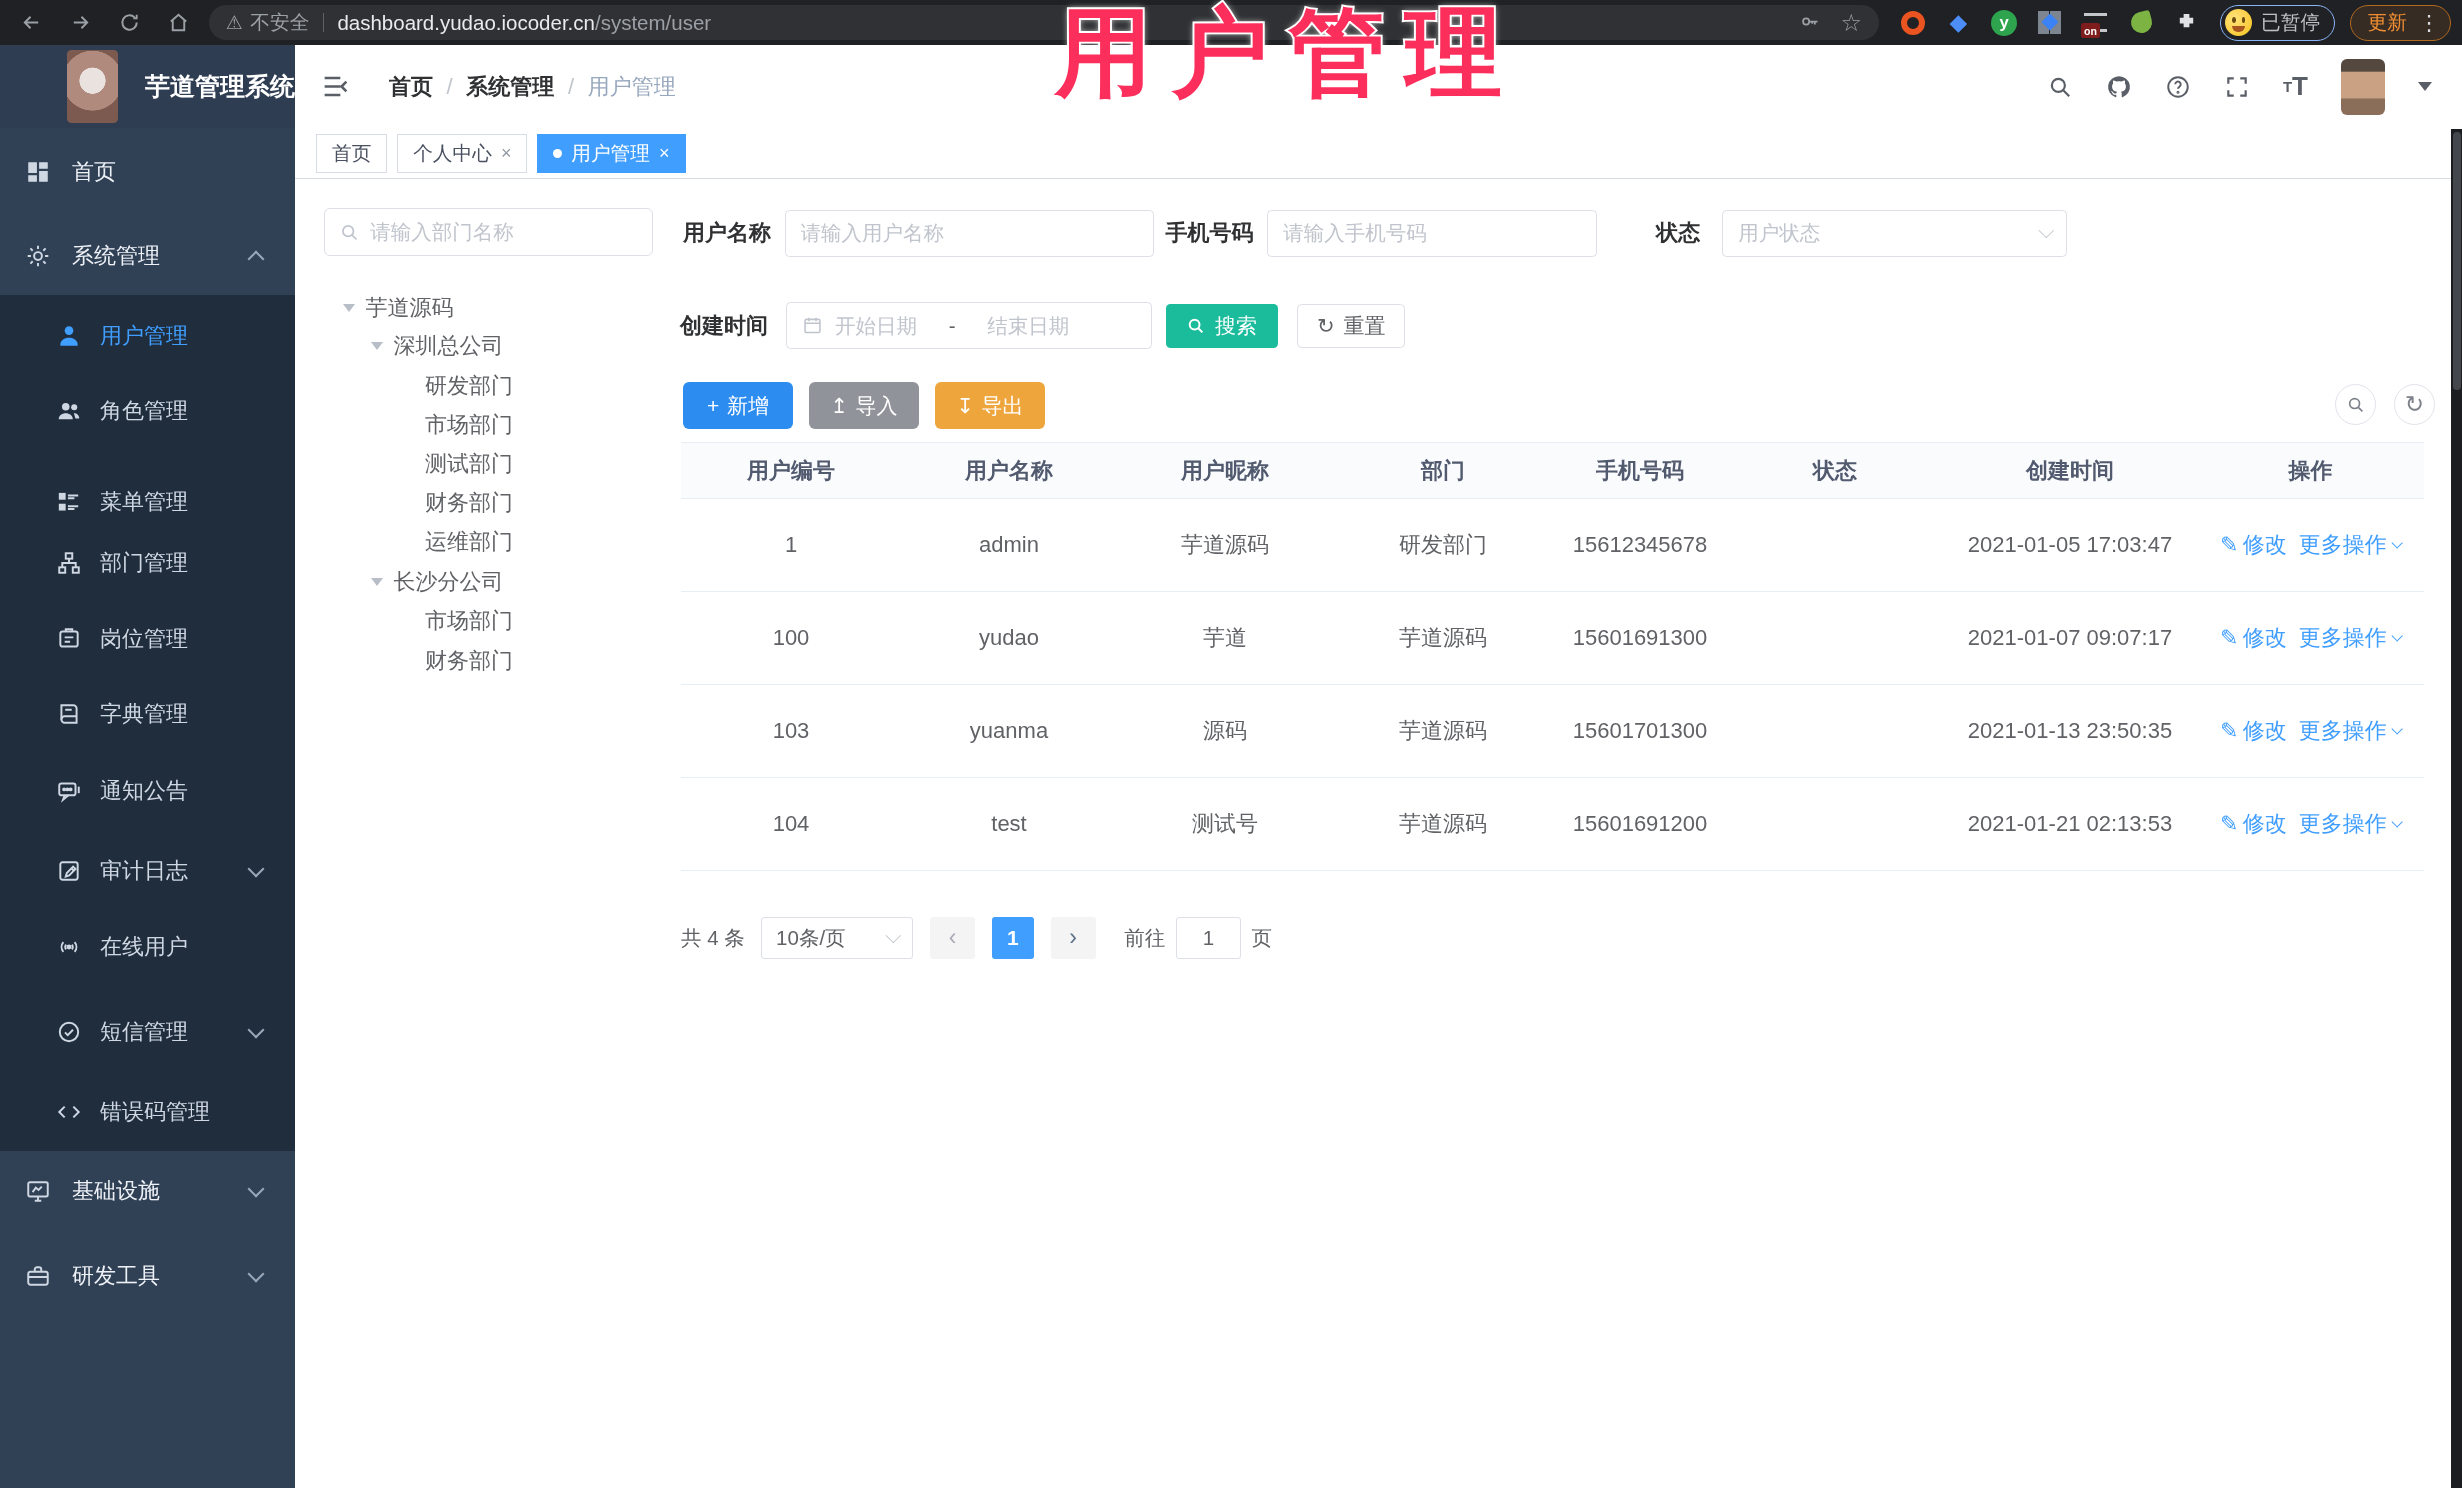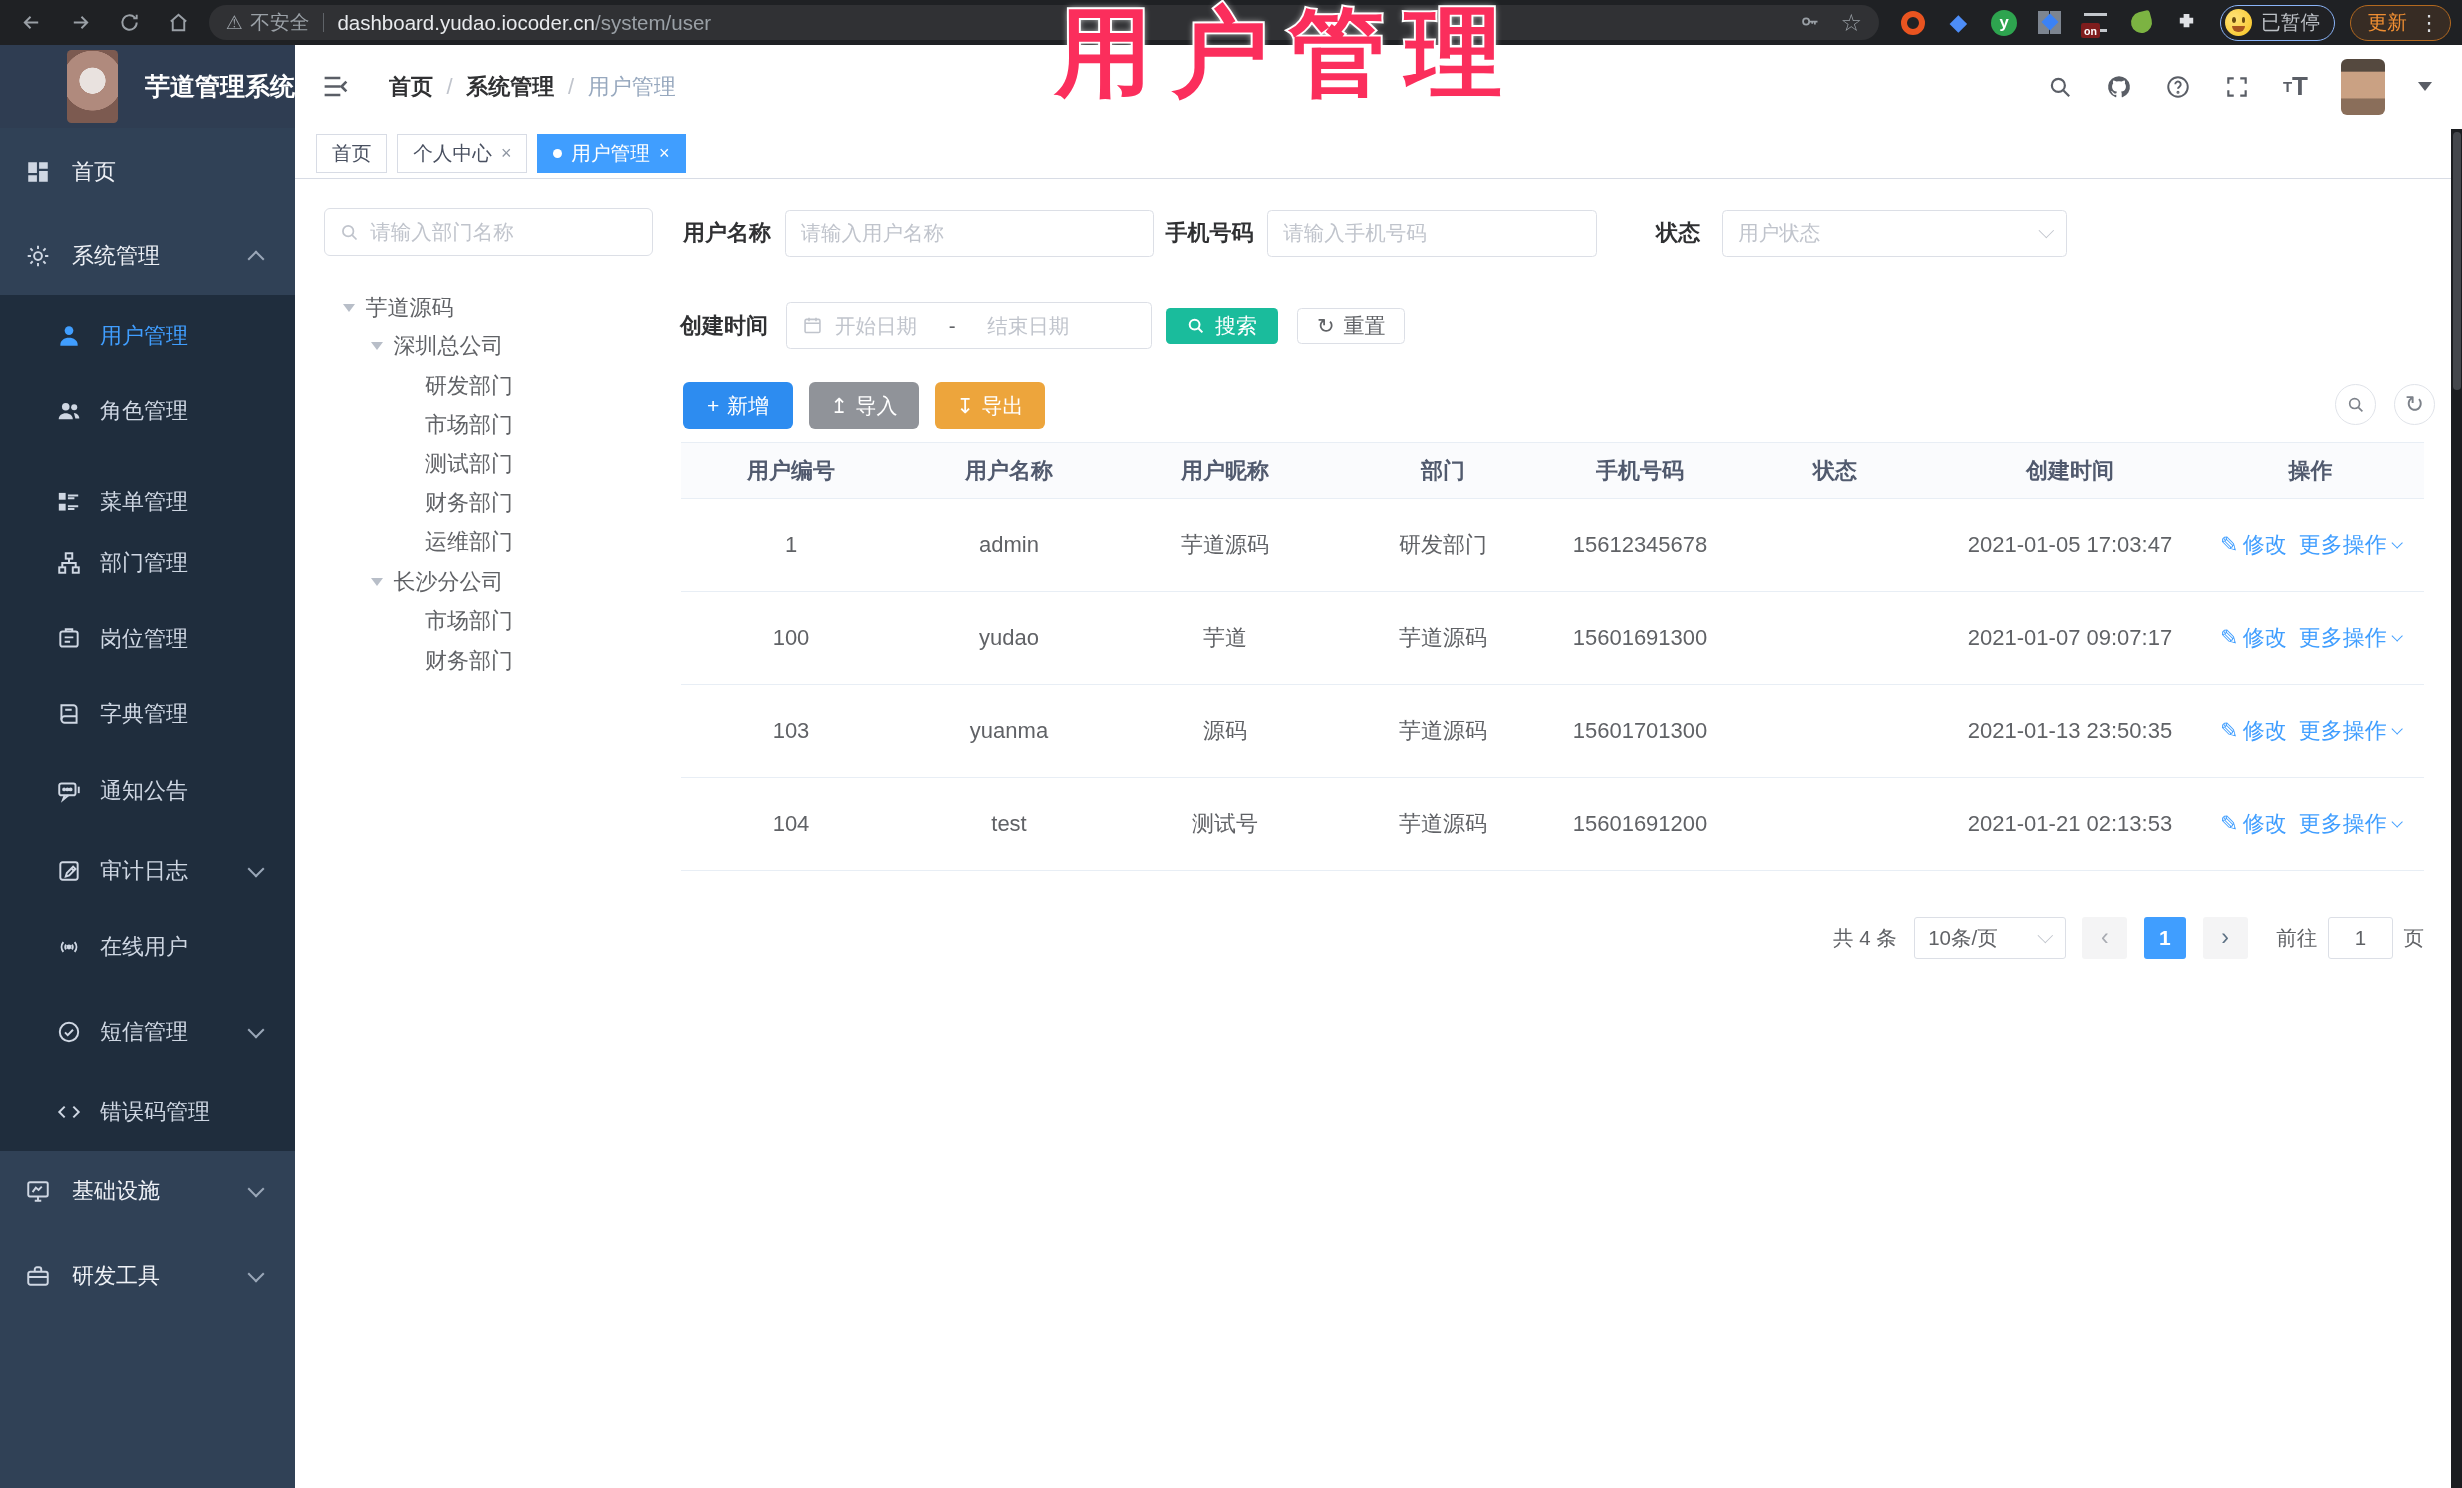--- a/index.html
+++ b/index.html
@@ -116,21 +116,21 @@
   .f-input { height:47px; border:0.8px solid #dcdfe6; border-radius:4.5px; background:#fff; display:flex; align-items:center; padding:0 15px; }
   .f-input input { border:none; outline:none; font-size:20.5px; color:#606266; width:100%; font-family:inherit; }
   .f-input input::placeholder { color:#c0c4cc; }
   .f-select { justify-content:space-between; }
   .f-select .ph { color:#c0c4cc; font-size:20.5px; }
   .chev-down { width:10.6px; height:10.6px; border-right:1.5px solid #c0c4cc; border-bottom:1.5px solid #c0c4cc; transform:rotate(45deg); margin-top:-4.5px; }
   .date-range { gap:12px; }
   .date-range svg { width:21px; height:21px; color:#c0c4cc; flex:none; }
   .date-ph { color:#c0c4cc; font-size:20.5px; white-space:nowrap; }
   .date-sep { color:#606266; font-size:20.5px; padding:0 19.7px; }
-  .btn { height:36px; border-radius:4.5px; font-size:21px; display:flex; align-items:center; justify-content:center; gap:9px;
+  .btn { height:44px; border-radius:4.5px; font-size:21px; display:flex; align-items:center; justify-content:center; gap:9px;
     cursor:pointer; border:none; font-family:inherit; white-space:nowrap; }
   .btn-search { width:112px; background:#1abc9c; color:#fff; }
   .btn-search svg { width:19.7px; height:19.7px; }
   .btn-reset { width:108px; background:#fff; color:#606266; border:0.8px solid #dcdfe6; }
   .btn-reset .g { font-size:21px; }
 
   
   .toolbar { position:absolute; left:388px; top:203px; display:flex; gap:16px; }
   .tb-btn { width:110px; height:47px; border-radius:6px; color:#fff; font-size:21px; display:flex; align-items:center; justify-content:center; gap:7.6px; cursor:pointer; }
   .tb-add { background:#2d8cf0; }
@@ -152,21 +152,21 @@
   .switch::after { content:""; position:absolute; top:3px; right:3px; width:23px; height:23px; border-radius:50%; background:#fff; }
   .switch.off { background:#dce5f0; }
   .switch.off::after { right:auto; left:3px; }
   .op-cell { display:flex; align-items:center; justify-content:center; gap:12px; color:#409eff; cursor:pointer; }
   .op-edit { display:flex; align-items:center; gap:4.5px; }
   .op-more { display:flex; align-items:center; gap:6px; }
   .chev-sm { width:8.3px; height:8.3px; border-right:1.9px solid #409eff; border-bottom:1.9px solid #409eff; transform:rotate(45deg); margin-top:-3.8px; }
 
   
   .pagination { position:absolute; left:386px; top:736px; width:1743px; height:45px; display:flex; align-items:center;
-    justify-content:flex-end; gap:16.7px; font-size:20.5px; color:#606266; }
+    gap:16.7px; font-size:20.5px; color:#606266; }
   .pg-size { width:152px; height:42px; border:0.8px solid #dcdfe6; border-radius:3px; display:flex; align-items:center;
     justify-content:space-between; padding:0 13.6px; color:#606266; cursor:pointer; }
   .pg-btn { width:45px; height:42px; border-radius:3px; background:#f4f4f5; display:flex; align-items:center; justify-content:center;
     font-size:23px; color:#a8abb2; cursor:pointer; }
   .pg-btn.next { color:#5d7184; }
   .pg-cur { width:42px; height:42px; border-radius:3px; background:#409eff; color:#fff; display:flex; align-items:center;
     justify-content:center; font-size:21px; font-weight:600; cursor:pointer; }
   .pg-goto { display:flex; align-items:center; gap:10.6px; margin-left:12px; }
   .pg-goto input { width:65px; height:42px; border:0.8px solid #dcdfe6; border-radius:3px; text-align:center; font-size:20.5px;
     color:#606266; outline:none; font-family:inherit; }

